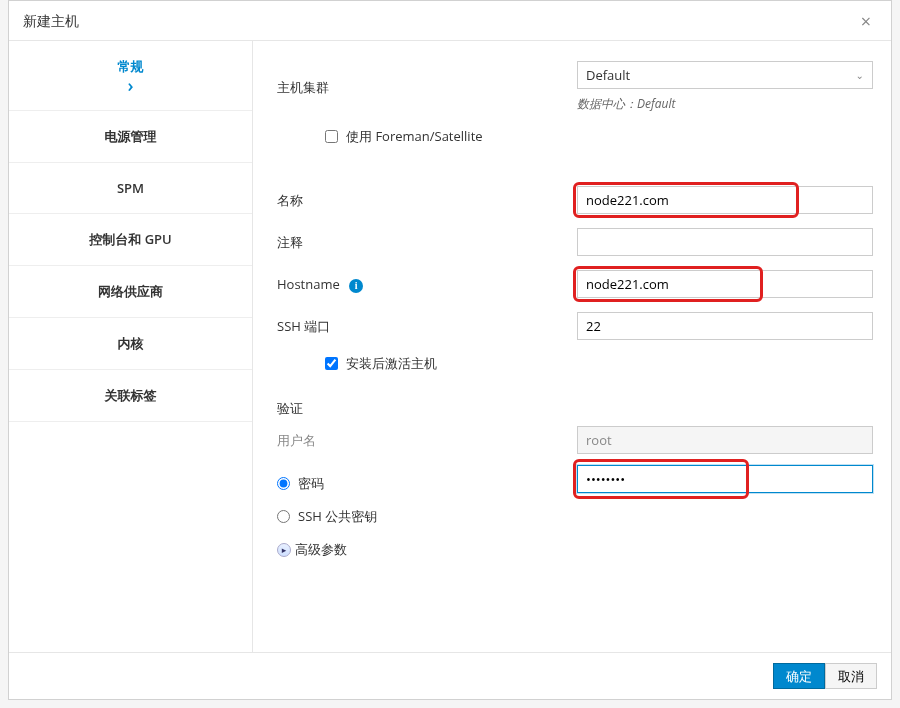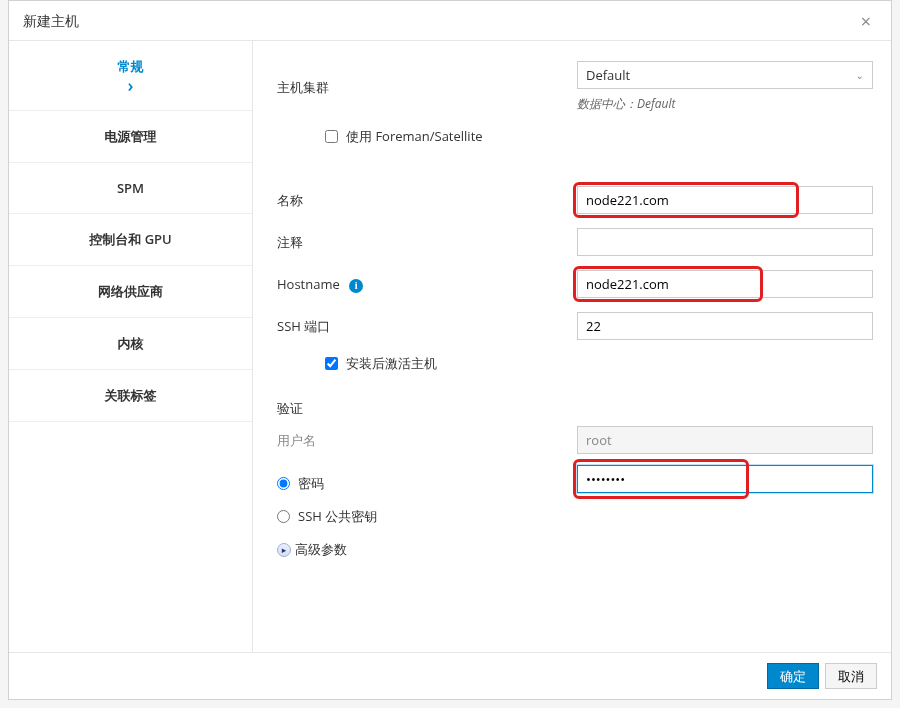--- a/index.html
+++ b/index.html
@@ -190,21 +190,20 @@
     .hl-red.pw { width: 176px; right: auto; height: 40px; top: -6px; }
     .hl-red.name { width: 226px; right: auto; }
     
     .spacer-v { height: 22px; }
     
     .modal-footer {
       border-top: 1px solid #e6e6e6;
       padding: 10px 14px;
       display: flex;
       justify-content: flex-end;
-      gap: 6px;
     }
     .btn {
       height: 26px;
       padding: 0 12px;
       border: 1px solid #ccc;
       background: #f5f5f5;
       cursor: pointer;
       font-size: 13px;
       font-family: inherit;
     }

